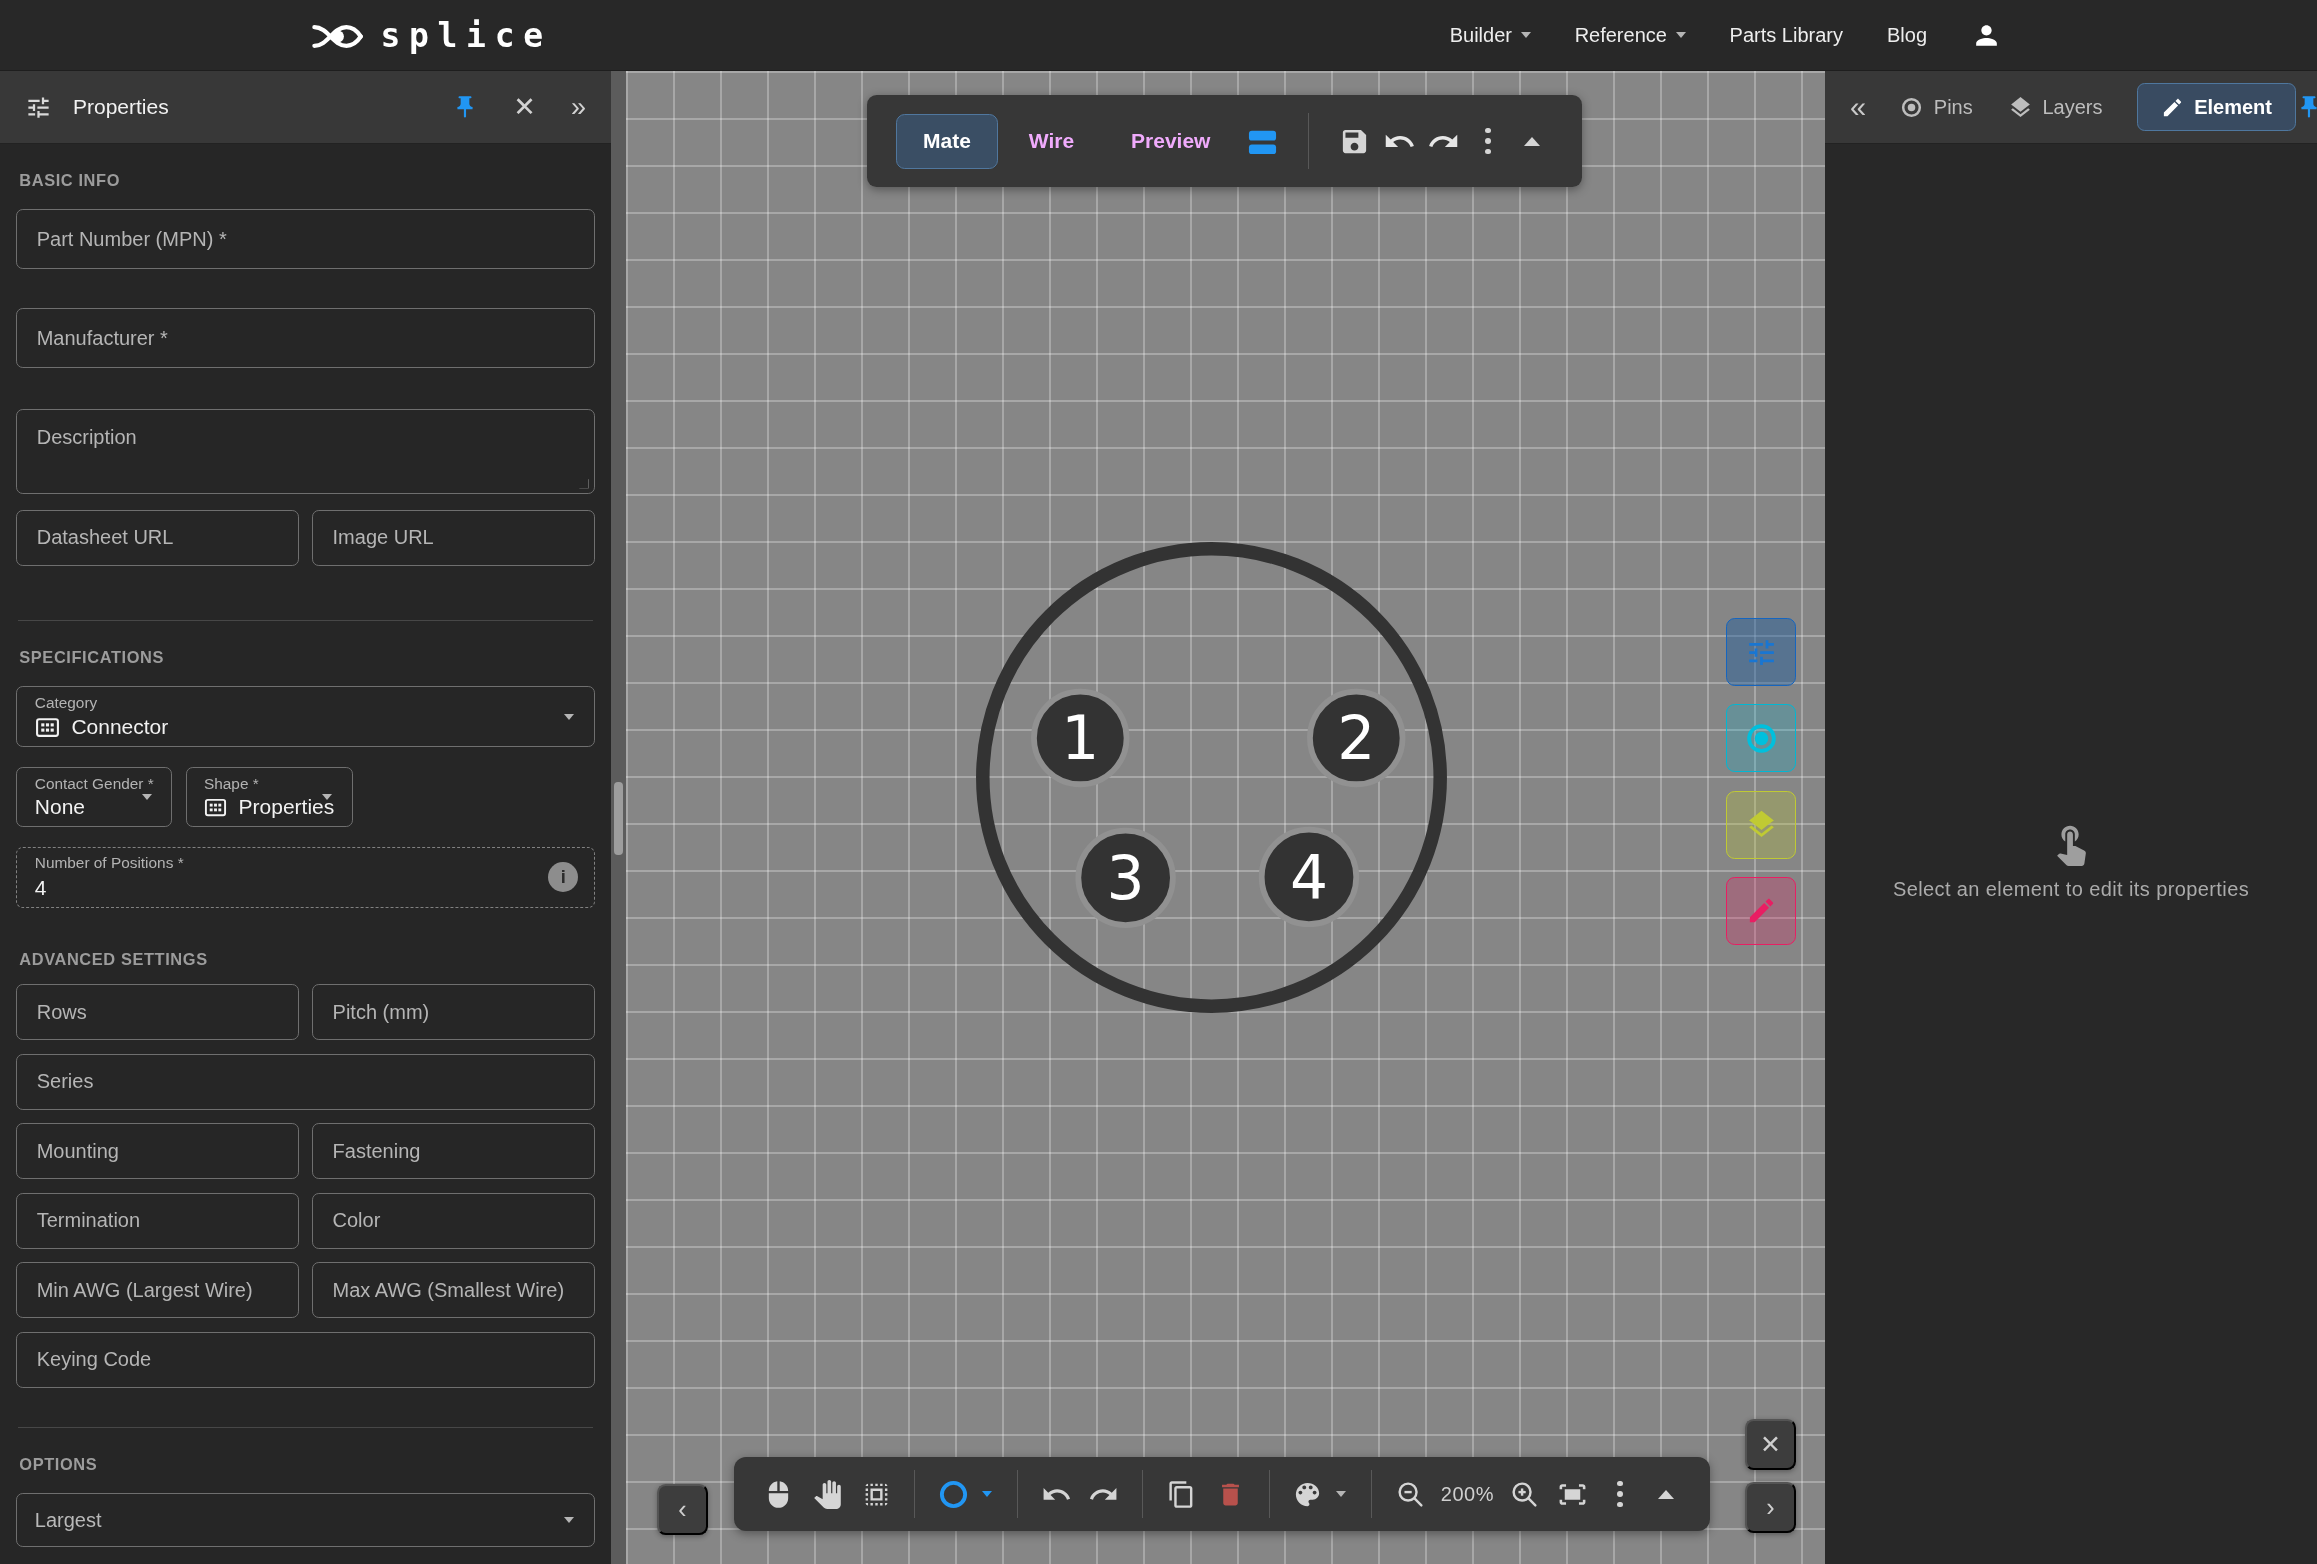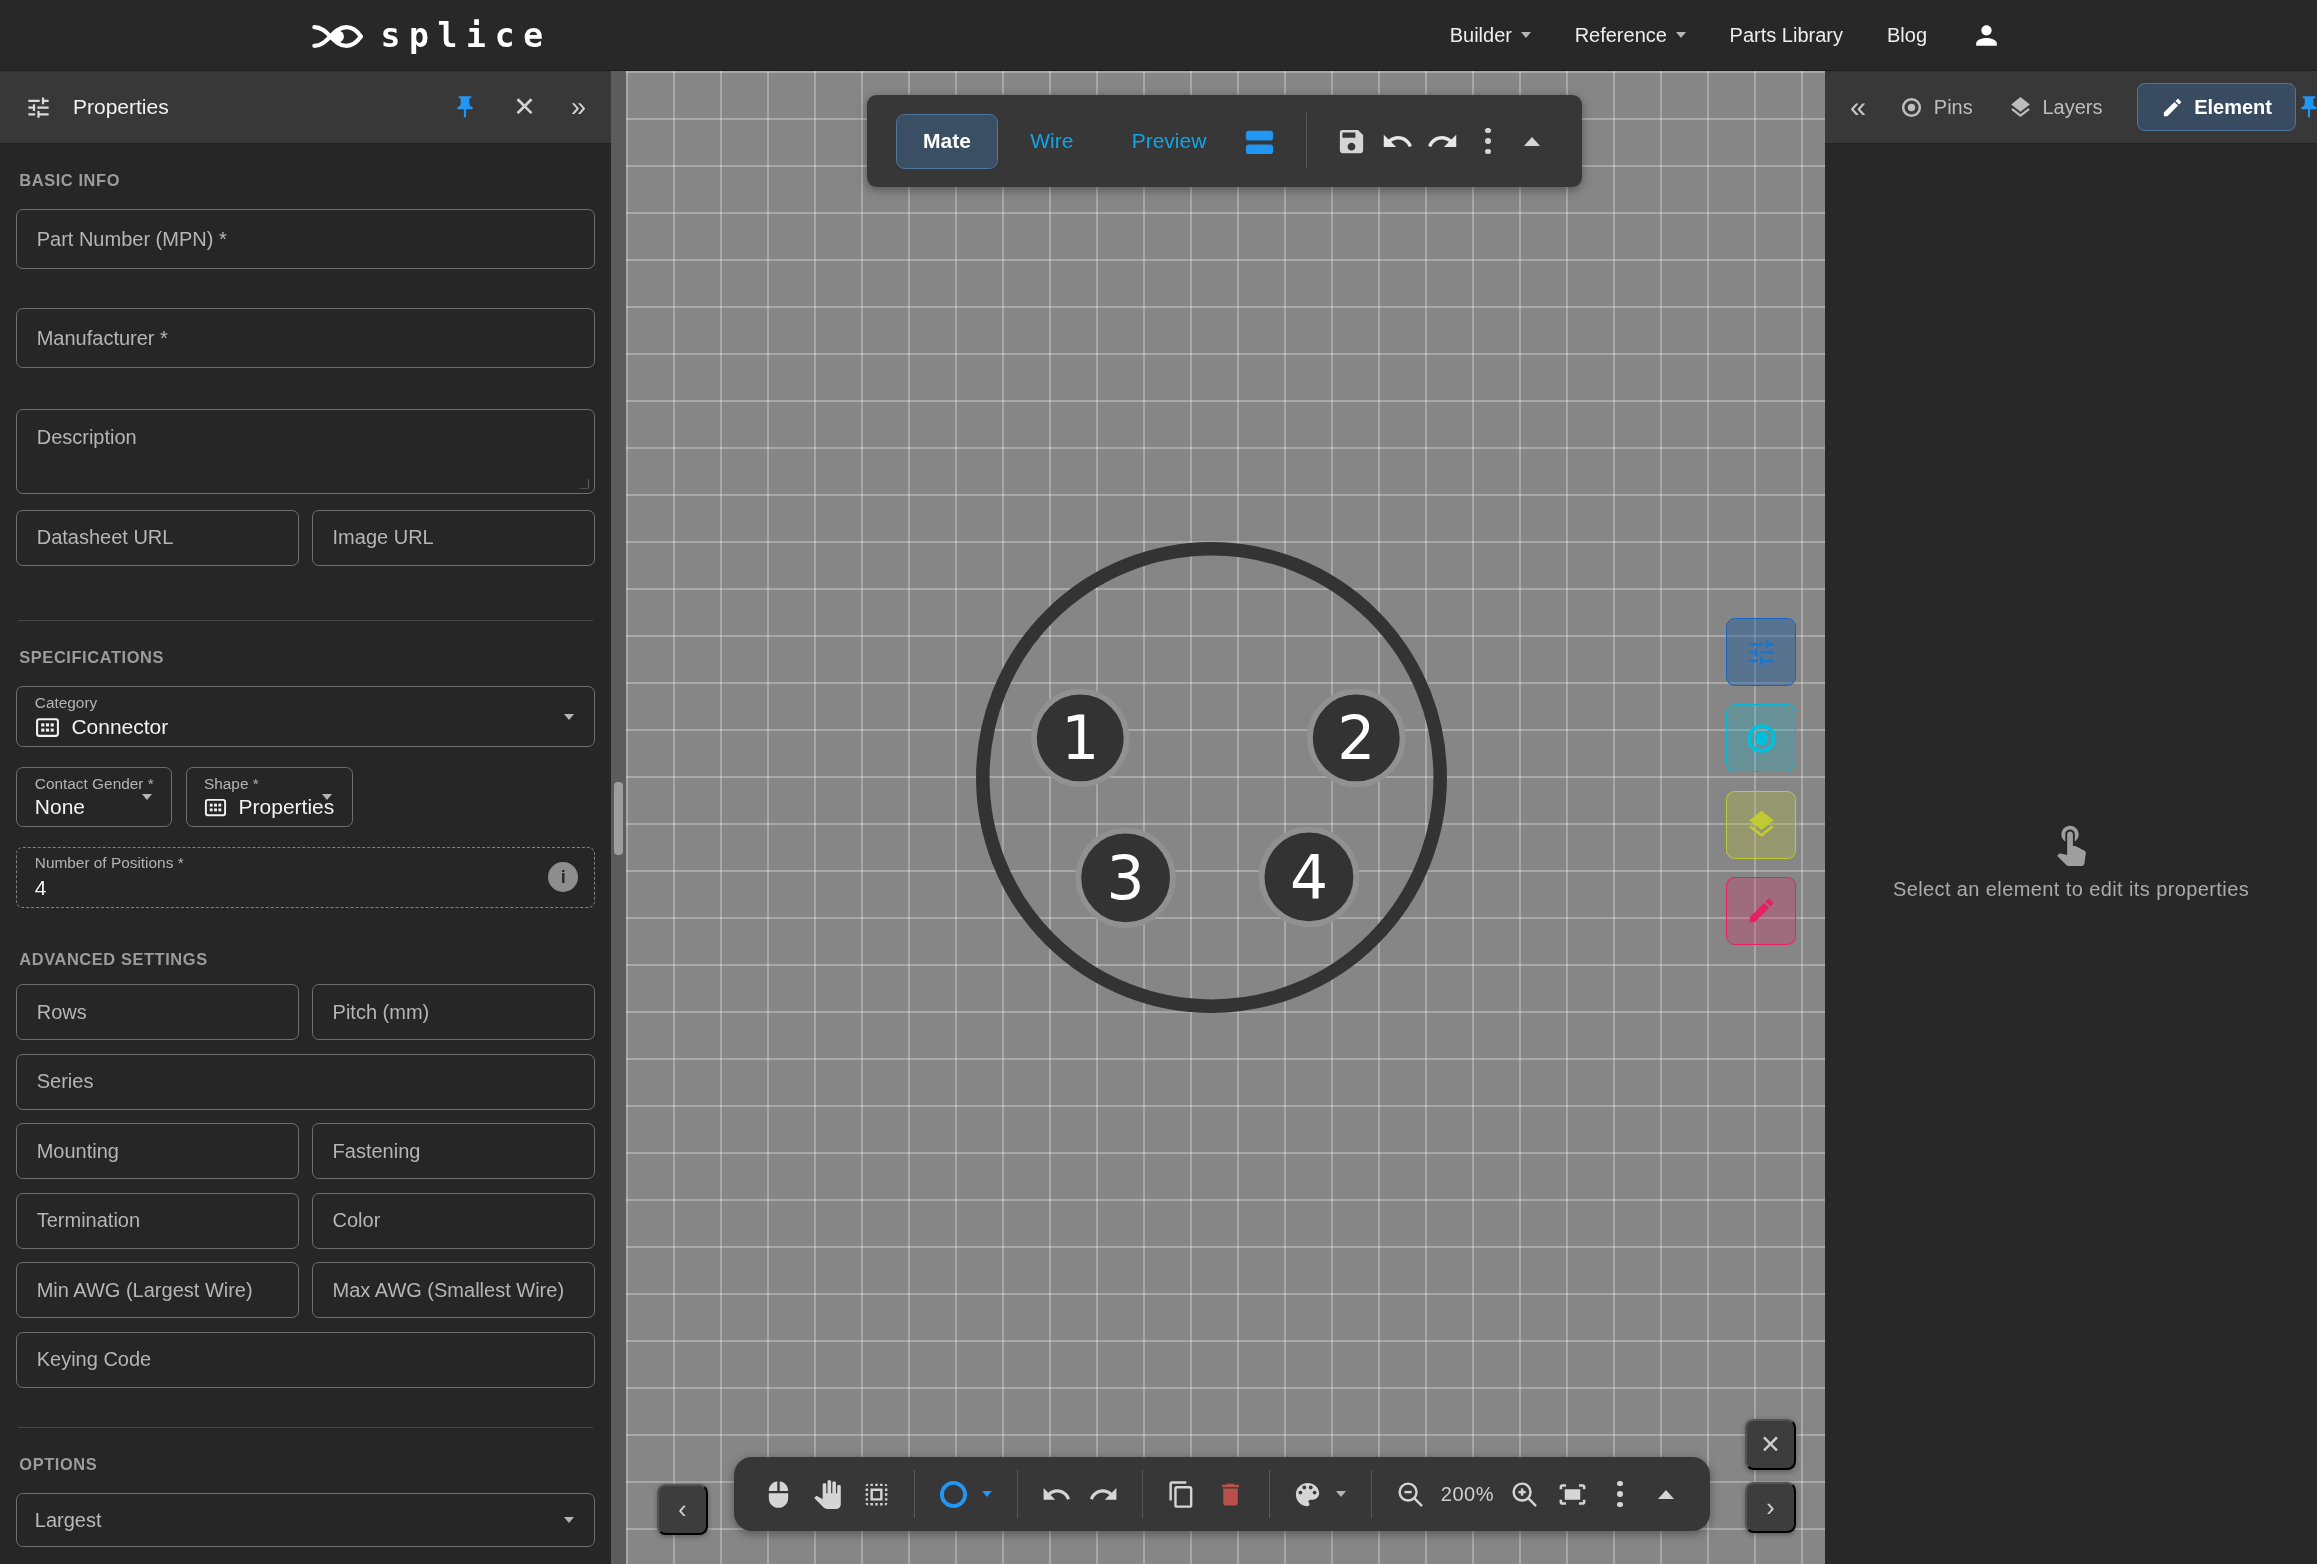--- a/index.html
+++ b/index.html
@@ -66,32 +66,32 @@
   
   .canvas { flex:1; position:relative; background-color:#868686;
     background-image:
       linear-gradient(to right, rgba(255,255,255,.27) 0 1.9px, transparent 1.9px),
       linear-gradient(to bottom, rgba(255,255,255,.27) 0 1.9px, transparent 1.9px);
     background-size:47px 47px; overflow:hidden; }
 
   .float-bar { position:absolute; background:#373737; border-radius:9.7px;
     box-shadow:0 2.9px 9.7px rgba(0,0,0,.35); display:flex; align-items:center; }
   .top-toolbar { left:241px; top:24px; width:715px; height:92px; padding:0 29px; gap:0; }
-  .mode-tab { font-size:21px; color:#0ea5e9; padding:14.5px 26px; border-radius:8.7px; cursor:pointer; }
+  .mode-tab { font-size:21px; color:#f0abfc; padding:14.5px 26px; border-radius:8.7px; cursor:pointer;font-weight:bold; }
   .mode-tab.active { background:#3a4e64; border:1px solid #50779e; color:#fff; font-weight:bold; }
   .tt-gap { width:27px; }
   .vdivider { width:1px; height:56px; background:#585858; margin:0 25px; }
   .tool-btn { display:flex; align-items:center; justify-content:center; cursor:pointer;
     width:42px; height:42px; border-radius:5.8px; flex:0 0 auto; }
   .dots3 { display:flex; flex-direction:column; gap:4.8px; }
   .dots3 i { width:5.8px; height:5.8px; border-radius:50%; background:#d5d5d5; }
   .caret-up { width:0; height:0; border-left:8.7px solid transparent; border-right:8.7px solid transparent;
     border-bottom:9.7px solid #d5d5d5; }
 
-  .bottom-toolbar { left:108px; top:1386px; width:976px; height:74px; padding:0 23px; border-radius:18px; }
+  .bottom-toolbar { left:108px; top:1386px; width:976px; height:74px; padding:0 23px; border-radius:12px; }
   .zoom-label { color:#cfcfcf; font-size:20px; padding:0 9.7px; letter-spacing:0.5px; }
   .bt-vdiv { width:1px; height:48px; background:#585858; margin:0 17.4px; }
 
   .corner-btn { position:absolute; width:51px; height:51px; background:#3d3d3d; border-radius:8.7px;
     box-shadow:0 1.9px 5.8px rgba(0,0,0,.3); color:#cfcfcf; font-size:25px; display:flex;
     align-items:center; justify-content:center; cursor:pointer; }
 
   .side-btns { position:absolute; left:1100px; top:547px; display:flex; flex-direction:column; gap:18.3px; }
   .side-btn { width:70px; height:68px; border-radius:8.7px; display:flex; align-items:center;
     justify-content:center; cursor:pointer; border:1.9px solid transparent; }

